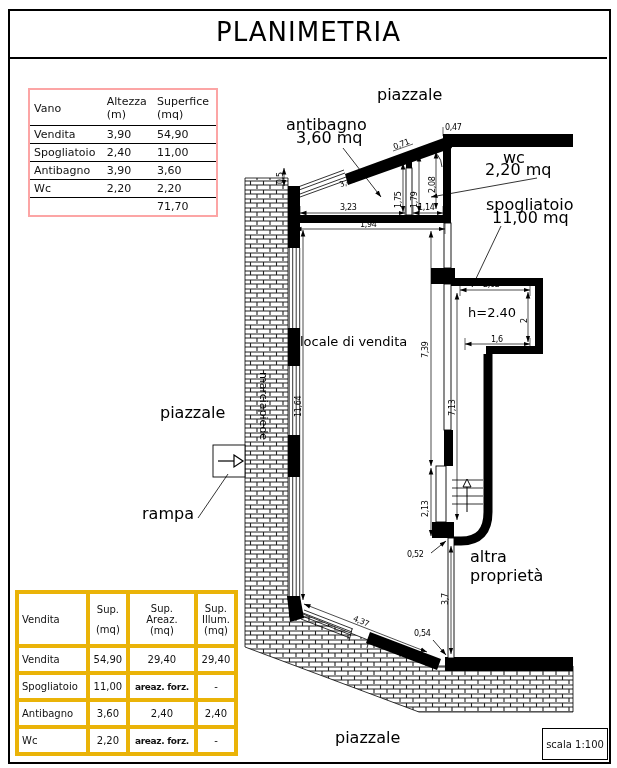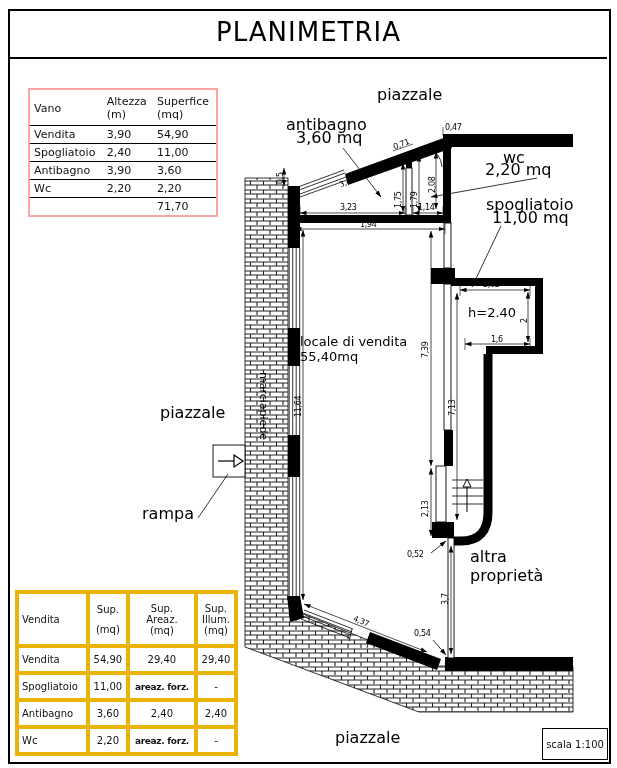--- a/index.html
+++ b/index.html
@@ -155,21 +155,20 @@
 
   <span class="t lbl" style="left:377px;top:85px">piazzale</span>
   <span class="t lbl" style="left:286px;top:115px">antibagno</span>
   <span class="t lbl" style="left:296px;top:128px">3,60 mq</span>
   <span class="t lbl" style="left:503px;top:148px">wc</span>
   <span class="t lbl" style="left:485px;top:160px">2,20 mq</span>
   <span class="t lbl" style="left:486px;top:195px">spogliatoio</span>
   <span class="t lbl" style="left:492px;top:208px">11,00 mq</span>
   <div class="t ctr" style="left:300px;top:334px;width:130px">
     <div class="lbl13">locale di vendita</div>
-    <div class="lbl13">55,40mq</div>
   </div>
   <span class="t lbl13" style="left:468px;top:305px">h=2.40</span>
   <span class="t lbl" style="left:160px;top:403px">piazzale</span>
   <span class="t lbl r90" style="left:270px;top:372px;font-size:11px">marciapiede</span>
   <span class="t lbl" style="left:142px;top:504px">rampa</span>
   <div class="t ctr" style="left:470px;top:547px;width:90px">
     <div class="lbl">altra</div>
     <div class="lbl">proprietà</div>
   </div>
   <span class="t lbl" style="left:335px;top:728px">piazzale</span>

